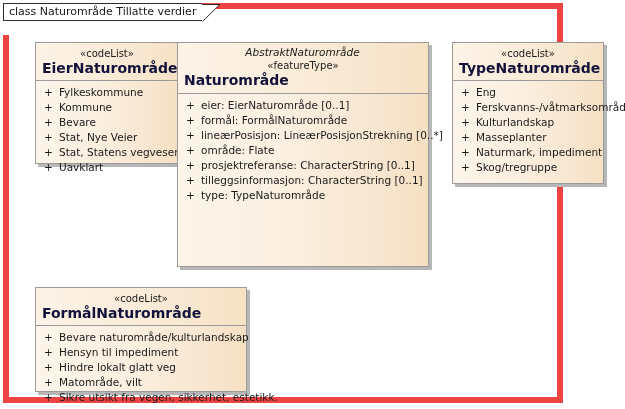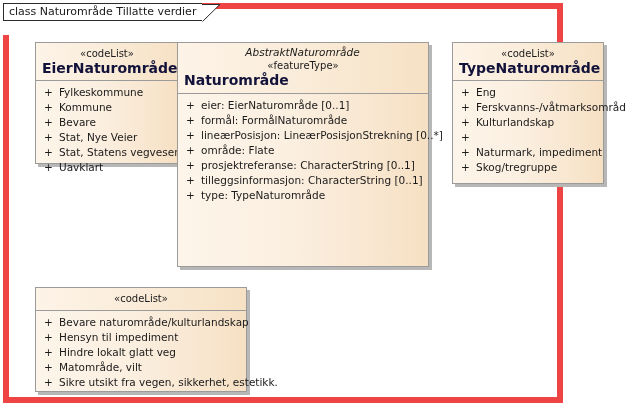--- a/index.html
+++ b/index.html
@@ -215,35 +215,37 @@
       <div class="uml-feature">
         <span class="uml-vis">+</span>
         <span class="uml-feature-text">Ferskvanns-/våtmarksområder</span>
       </div>
       <div class="uml-feature">
         <span class="uml-vis">+</span>
         <span class="uml-feature-text">Kulturlandskap</span>
       </div>
       <div class="uml-feature">
         <span class="uml-vis">+</span>
+        <span class="uml-feature-text">Masseplanter</span>
       </div>
       <div class="uml-feature">
         <span class="uml-vis">+</span>
         <span class="uml-feature-text">Naturmark, impediment</span>
       </div>
       <div class="uml-feature">
         <span class="uml-vis">+</span>
         <span class="uml-feature-text">Skog/tregruppe</span>
       </div>
     </div>
   </div>
 
   <div class="uml-class" id="class-formal">
     <div class="uml-header">
       <div class="uml-stereotype">«codeList»</div>
+      <div class="uml-name">FormålNaturområde</div>
     </div>
     <div class="uml-body">
       <div class="uml-feature">
         <span class="uml-vis">+</span>
         <span class="uml-feature-text">Bevare naturområde/kulturlandskap</span>
       </div>
       <div class="uml-feature">
         <span class="uml-vis">+</span>
         <span class="uml-feature-text">Hensyn til impediment</span>
       </div>

